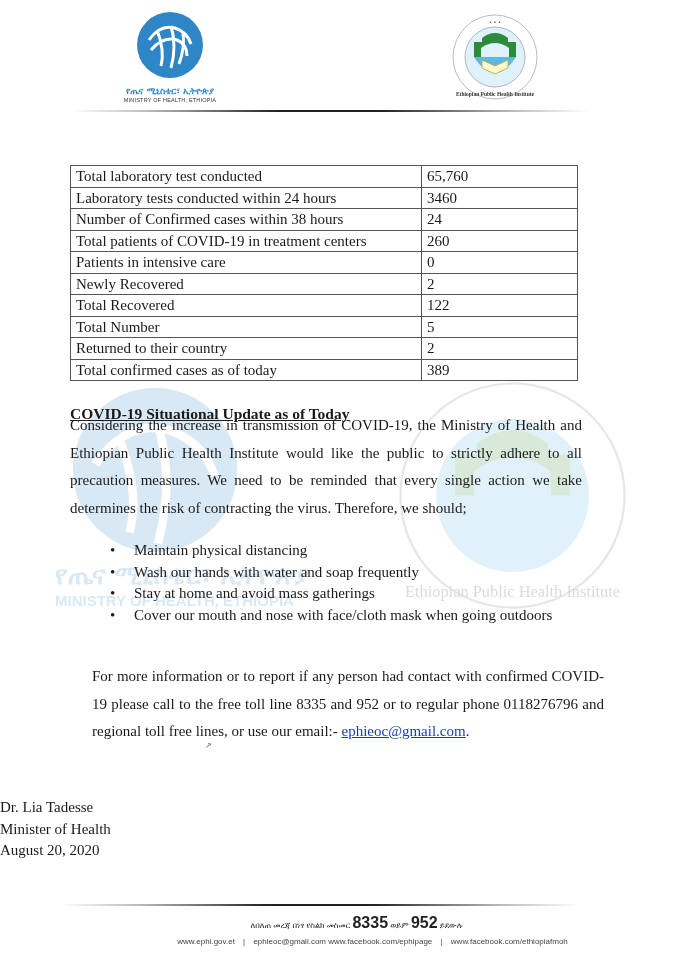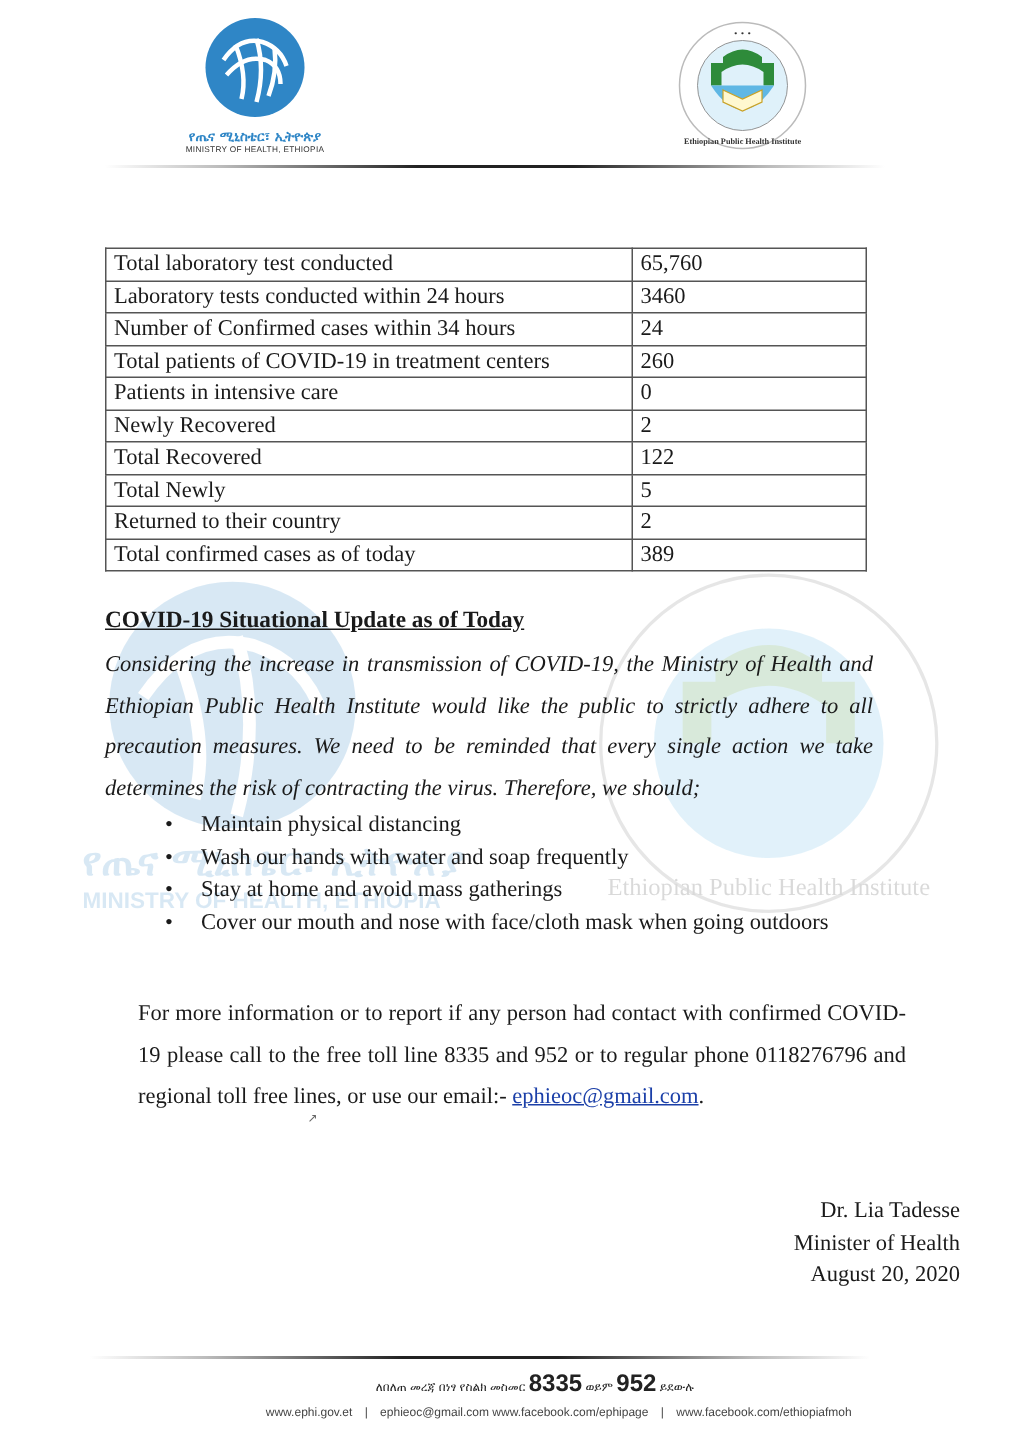--- a/index.html
+++ b/index.html
@@ -34,33 +34,33 @@
   table.stats td.label { width: 340px; margin-top: 23px; }
 
   .section-title {
     position: absolute; left: 70px; top: 405px;
     font-size: 15.5px; font-weight: bold; text-decoration: underline;
   }
   .para {
     position: absolute; left: 70px; width: 512px;
     font-size: 15px; line-height: 27.5px; text-align: justify;
   }
-  .para.intro { top: 430px; font-style: italic; }
+  .para.intro { top: 412px; }
   .para.contact { top: 663px; margin-left: 22px; }
   ul.measures {
     position: absolute; left: 110px; top: 540px; width: 472px;
     margin: 0; padding: 0; list-style: none; font-size: 15px; line-height: 21.5px;
   }
   ul.measures li { position: relative; padding-left: 24px; text-align: justify; }
   ul.measures li .bullet { position: absolute; left: 0; top: 0; }
   .email { color: #1b3fa8; text-decoration: underline; }
   .ext-icon { position: absolute; left: 205px; top: 741px; font-size: 8px; color: #666; }
 
   .signature {
-    position: absolute; left: 0; top: 797px; width: 640px; text-align: right;
+    position: absolute; left: 0; top: 797px; width: 640px; text-align: left;
     font-size: 15px; line-height: 21.5px;
   }
   .footer-amh {
     position: absolute; left: 16px; top: 914px; width: 681px; text-align: center;
     font-family: Liberation Sans, sans-serif; font-size: 8px; color: #222;
   }
   .footer-amh .big { font-size: 16px; font-weight: bold; }
   .footer-links {
     position: absolute; left: 0; top: 937px; width: 681px; text-align: center;
     font-family: "Liberation Sans", sans-serif; font-size: 8px; color: #444; padding-left: 32px;
@@ -116,41 +116,41 @@
   <tbody id="stats-body">
       <tr>
         <td class="label">Total laboratory test conducted</td>
         <td>65,760</td>
       </tr>
       <tr>
         <td class="label">Laboratory tests conducted within 24 hours</td>
         <td>3460</td>
       </tr>
       <tr>
-        <td class="label">Number of Confirmed cases within 34 hours</td>
+        <td class="label">Number of Confirmed cases within 38 hours</td>
         <td>24</td>
       </tr>
       <tr>
         <td class="label">Total patients of COVID-19 in treatment centers</td>
         <td>260</td>
       </tr>
       <tr>
         <td class="label">Patients in intensive care</td>
         <td>0</td>
       </tr>
       <tr>
         <td class="label">Newly Recovered</td>
         <td>2</td>
       </tr>
       <tr>
         <td class="label">Total Recovered</td>
         <td>122</td>
       </tr>
       <tr>
-        <td class="label">Total Newly</td>
+        <td class="label">Total Number</td>
         <td>5</td>
       </tr>
       <tr>
         <td class="label">Returned to their country</td>
         <td>2</td>
       </tr>
       <tr>
         <td class="label">Total confirmed cases as of today</td>
         <td>389</td>
       </tr>

